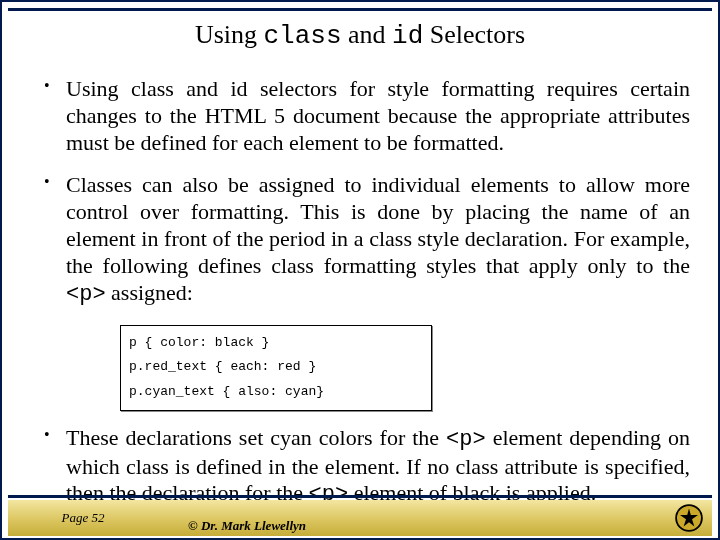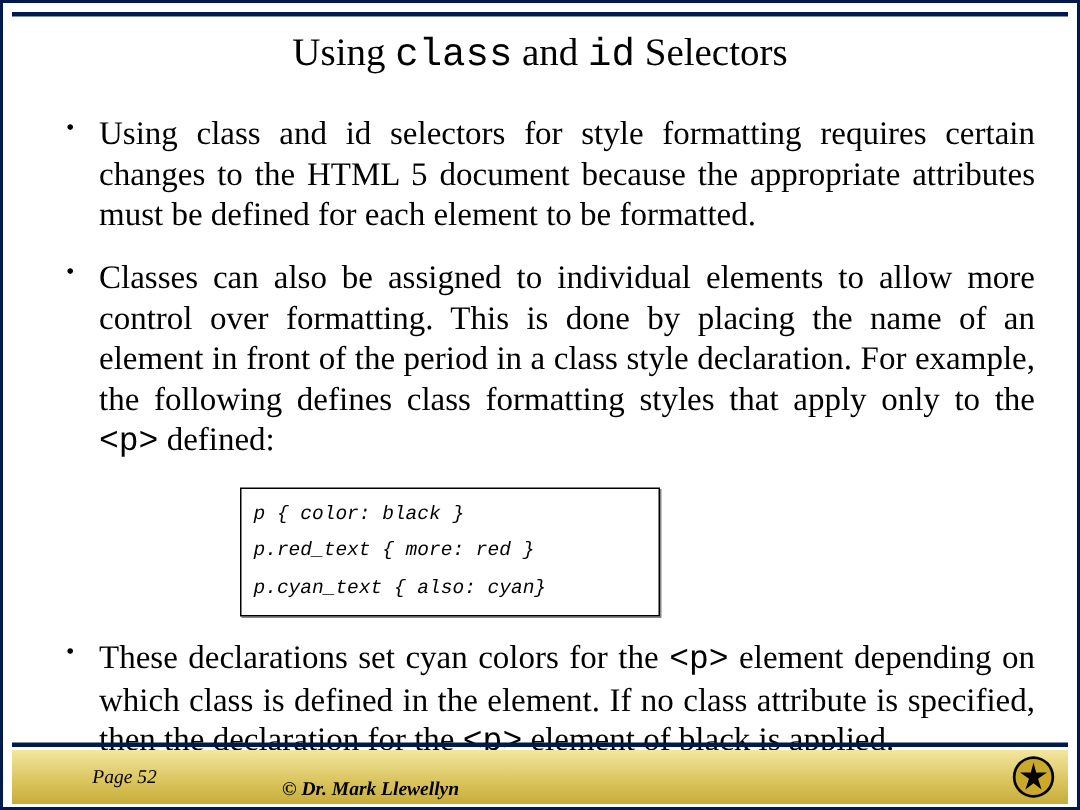--- a/index.html
+++ b/index.html
@@ -46,32 +46,31 @@
     color: #000;
   }
   li::before {
     content: "•";
     position: absolute;
     left: 4px; top: 0;
     font-size: 16px;
   }
   li .mono { font-family: "Courier New", Courier, monospace; }
   .code-box {
-    margin: 10px 0 14px 120px;
-    width: 280px;
+    margin: 10px 0 14px 80px;
+    width: 312px;
     border: 1px solid #000;
     box-shadow: 1px 1px 0 #888;
     padding: 5px 8px;
     font-family: "Courier New", Courier, monospace;
     font-size: 13px;
     line-height: 1.9;
     text-align: left;
     background: #fff;
     color:#000;
-    font-style:italic;
   }
   .footer {
     position: absolute;
     left: 6px; right: 6px; bottom: 2px;
     height: 36px;
     background: linear-gradient(#f3e6a0, #d9c35b 60%, #c6ad3a);
     display: flex;
     align-items: center;
     font-style: italic;
     font-size: 13px;
@@ -94,27 +93,27 @@
 <div class="title">
   <span>Using </span><span class="mono">class</span><span> and </span><span class="mono">id</span><span> Selectors</span>
 </div>
 
 <div class="content">
   <ul>
     <li>
       <span>Using class and id selectors for style formatting requires certain changes to the HTML 5 document because the appropriate attributes must be defined for each element to be formatted.</span>
     </li>
     <li>
-      <span>Classes can also be assigned to individual elements to allow more control over formatting.  This is done by placing the name of an element in front of the period in a class style declaration.  For example, the following defines class formatting styles that apply only to the </span><span class="mono">&lt;p&gt;</span><span> defined:</span>
+      <span>Classes can also be assigned to individual elements to allow more control over formatting.  This is done by placing the name of an element in front of the period in a class style declaration.  For example, the following defines class formatting styles that apply only to the </span><span class="mono">&lt;p&gt;</span><span> assigned:</span>
     </li>
   </ul>
 
   <div class="code-box">
     <div>p           { color: black }</div>
-    <div>p.red_text  { more: red }</div>
+    <div>p.red_text  { each: red }</div>
     <div>p.cyan_text { also: cyan}</div>
   </div>
 
   <ul>
     <li>
       <span>These declarations set cyan colors for the </span><span class="mono">&lt;p&gt;</span><span> element depending on which class is defined in the element.  If no class attribute is specified, then the declaration for the </span><span class="mono">&lt;p&gt;</span><span> element of black is applied.</span>
     </li>
   </ul>
 </div>
 

